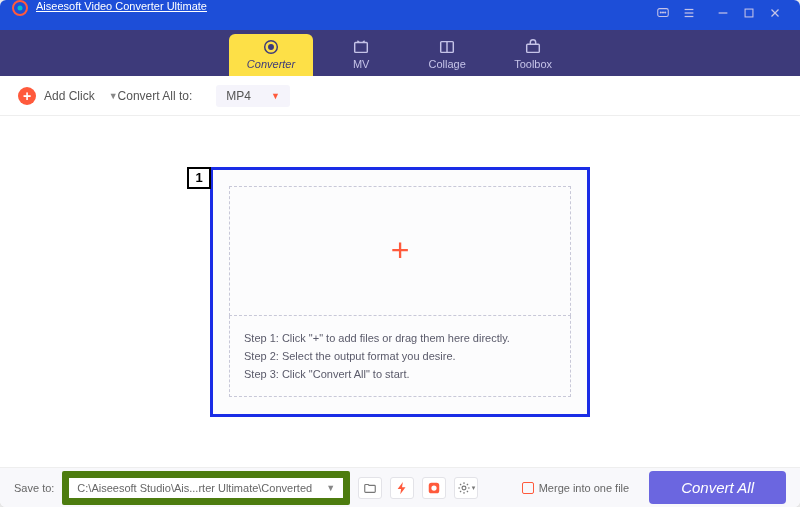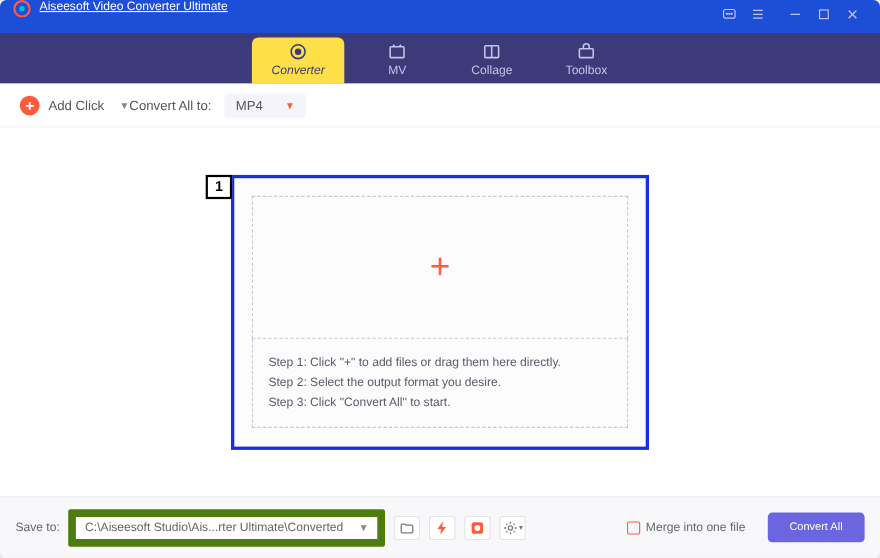--- a/index.html
+++ b/index.html
@@ -14,38 +14,38 @@
 .tab { display: flex; flex-direction: column; align-items: center; justify-content: center; color: #c5c3e8; font-size: 11px; padding: 4px 18px 6px; cursor: pointer; border-radius: 6px 6px 0 0; gap: 2px; min-width: 76px; }
 .tab.active { background: #fde047; color: #3d3a7a; font-style: italic; }
 .tab-icon { width: 18px; height: 18px; display: flex; align-items: center; justify-content: center; }
 .toolbar { height: 40px; background: #fff; display: flex; align-items: center; padding: 0 18px; border-bottom: 1px solid #eee; }
 .add-btn { display: flex; align-items: center; gap: 8px; font-size: 12px; color: #555; cursor: pointer; }
 .plus-circle { width: 18px; height: 18px; border-radius: 50%; background: #ff5a3c; color: #fff; display: flex; align-items: center; justify-content: center; font-size: 14px; font-weight: bold; }
 .chevron { margin-left: 6px; font-size: 9px; color: #888; }
 .toolbar-center { flex: 1; display: flex; justify-content: center; gap: 6px; }
 .subtab { font-size: 12px; color: #666; padding: 5px 14px; border-radius: 4px; cursor: pointer; }
 .subtab.active { background: #eceaf7; color: #5b56c4; }
-.convert-to { display: flex; align-items: center; gap: 12px; font-size: 12px; color: #555; }
+.convert-to { display: flex; align-items: center; gap: 24px; font-size: 12px; color: #555; }
 .format-select { background: #f5f4fb; padding: 4px 10px; border-radius: 3px; display: flex; align-items: center; gap: 20px; cursor: pointer; min-width: 70px; justify-content: flex-start; }
 .red-chev { color: #ff5a3c; font-size: 9px; }
 .main { flex: 1; background: #fff; position: relative; display: flex; align-items: center; justify-content: center; }
 .callout-box { border: 3px solid #1a2de6; background: #fcfcfd; width: 380px; height: 250px; position: relative; }
 .callout-num { position: absolute; top: -3px; left: -26px; width: 24px; height: 22px; background: #fff; border: 2px solid #000; display: flex; align-items: center; justify-content: center; font-weight: bold; font-size: 13px; }
 .dropzone { border: 1px dashed #c8c8d8; margin: 16px 16px 0 16px; height: 130px; display: flex; align-items: center; justify-content: center; cursor: pointer; }
 .big-plus { font-size: 32px; color: #ff5a3c; font-weight: 200; }
 .steps-box { border: 1px dashed #c8c8d8; border-top: none; margin: 0 16px 16px 16px; padding: 10px 14px; }
 .step { font-size: 11px; color: #5a5a6a; margin: 6px 0; }
-.footer { height: 56px; background: #f8f8fb; border-top: 1px solid #eee; display: flex; align-items: center; padding: 0 14px; gap: 8px; }
+.footer { height: 40px; background: #f8f8fb; border-top: 1px solid #eee; display: flex; align-items: center; padding: 0 14px; gap: 8px; }
 .save-label { font-size: 11px; color: #666; }
 .path-box { background: #fff; border: 7px solid #4d7c0f; padding: 4px 8px; font-size: 11px; color: #666; display: flex; align-items: center; gap: 8px; border-radius: 2px; min-width: 230px; justify-content: space-between; }
 .footer-icon { width: 24px; height: 22px; display: flex; align-items: center; justify-content: center; cursor: pointer; border: 1px solid #e3e3e8; border-radius: 3px; background: #fff; }
 .footer-spacer { flex: 1; }
 .merge-check { display: flex; align-items: center; gap: 5px; font-size: 11px; color: #666; cursor: pointer; text-align: center; }
 .checkbox { width: 12px; height: 12px; border: 1.5px solid #ff5a3c; border-radius: 2px; }
-.convert-all-btn { background: #6b66e0; color: #fff; padding: 8px 20px; border-radius: 4px; font-size: 10px; cursor: pointer; margin-left: 12px; }
+.convert-all-btn { background: #6b66e0; color: #fff; padding: 8px 32px; border-radius: 4px; font-size: 15px; cursor: pointer; margin-left: 12px; font-style: italic; }
 </style>
 </head>
 <body>
 
 <div class="window">
 
   <div class="titlebar">
     <div class="logo">
       <svg viewBox="0 0 16 16">
           <circle cx="8" cy="8" r="7" fill="none" stroke="#ff5a3c" stroke-width="2"></circle>

